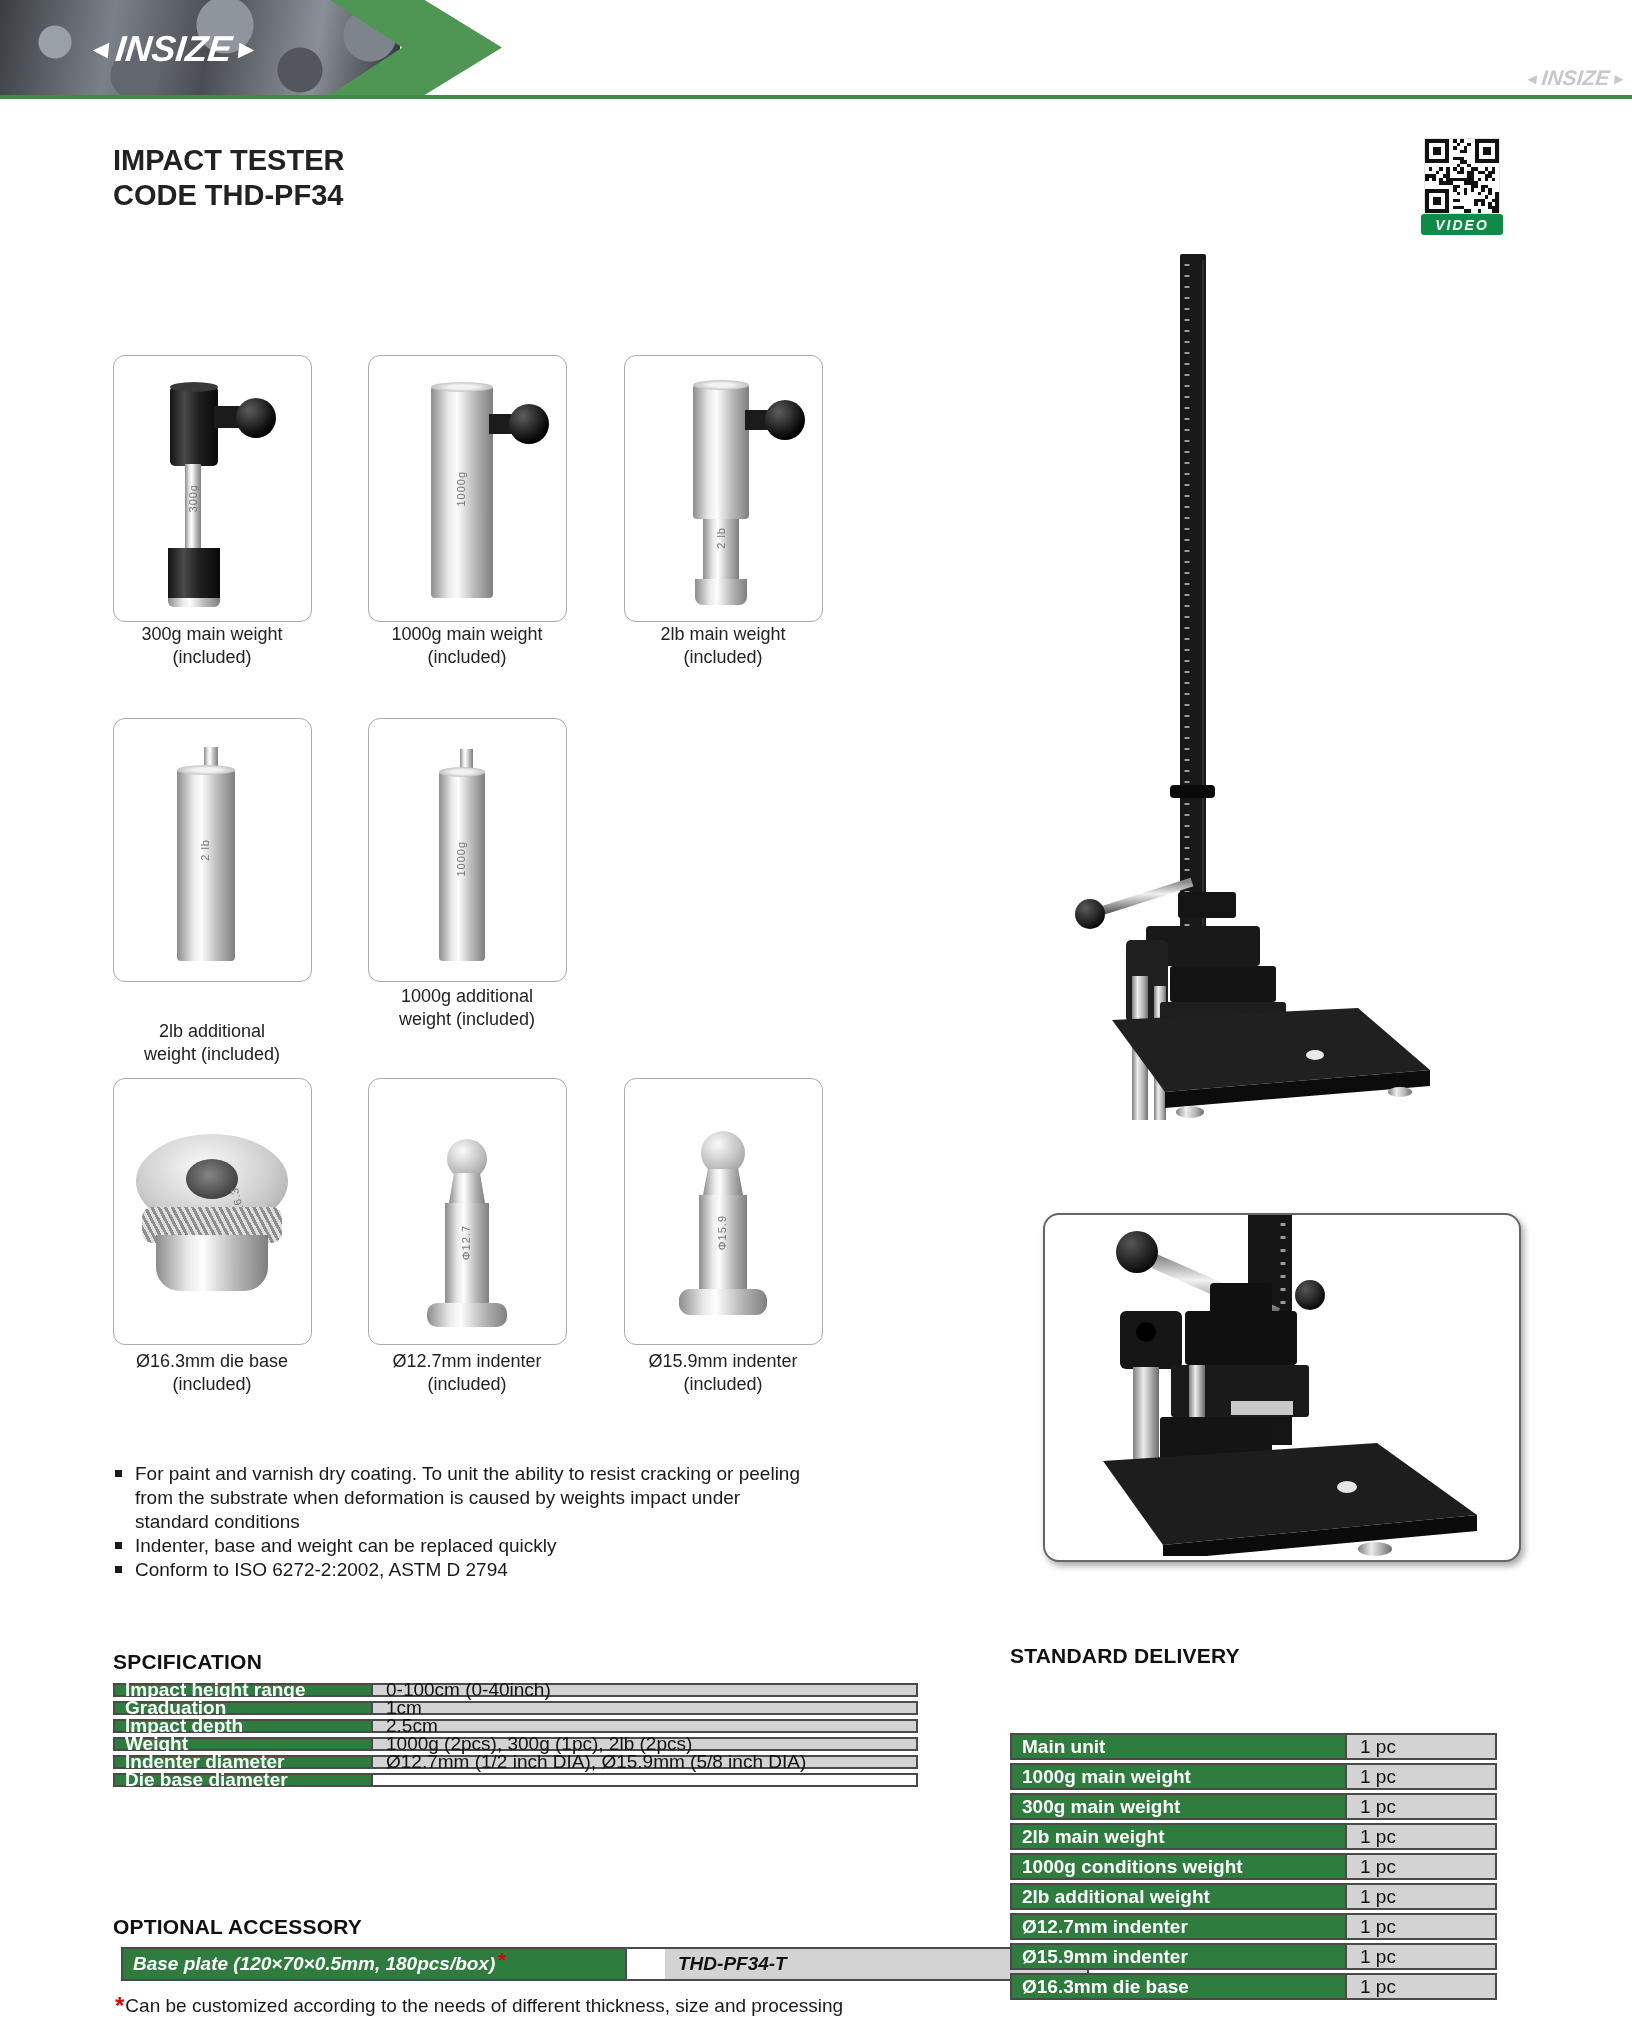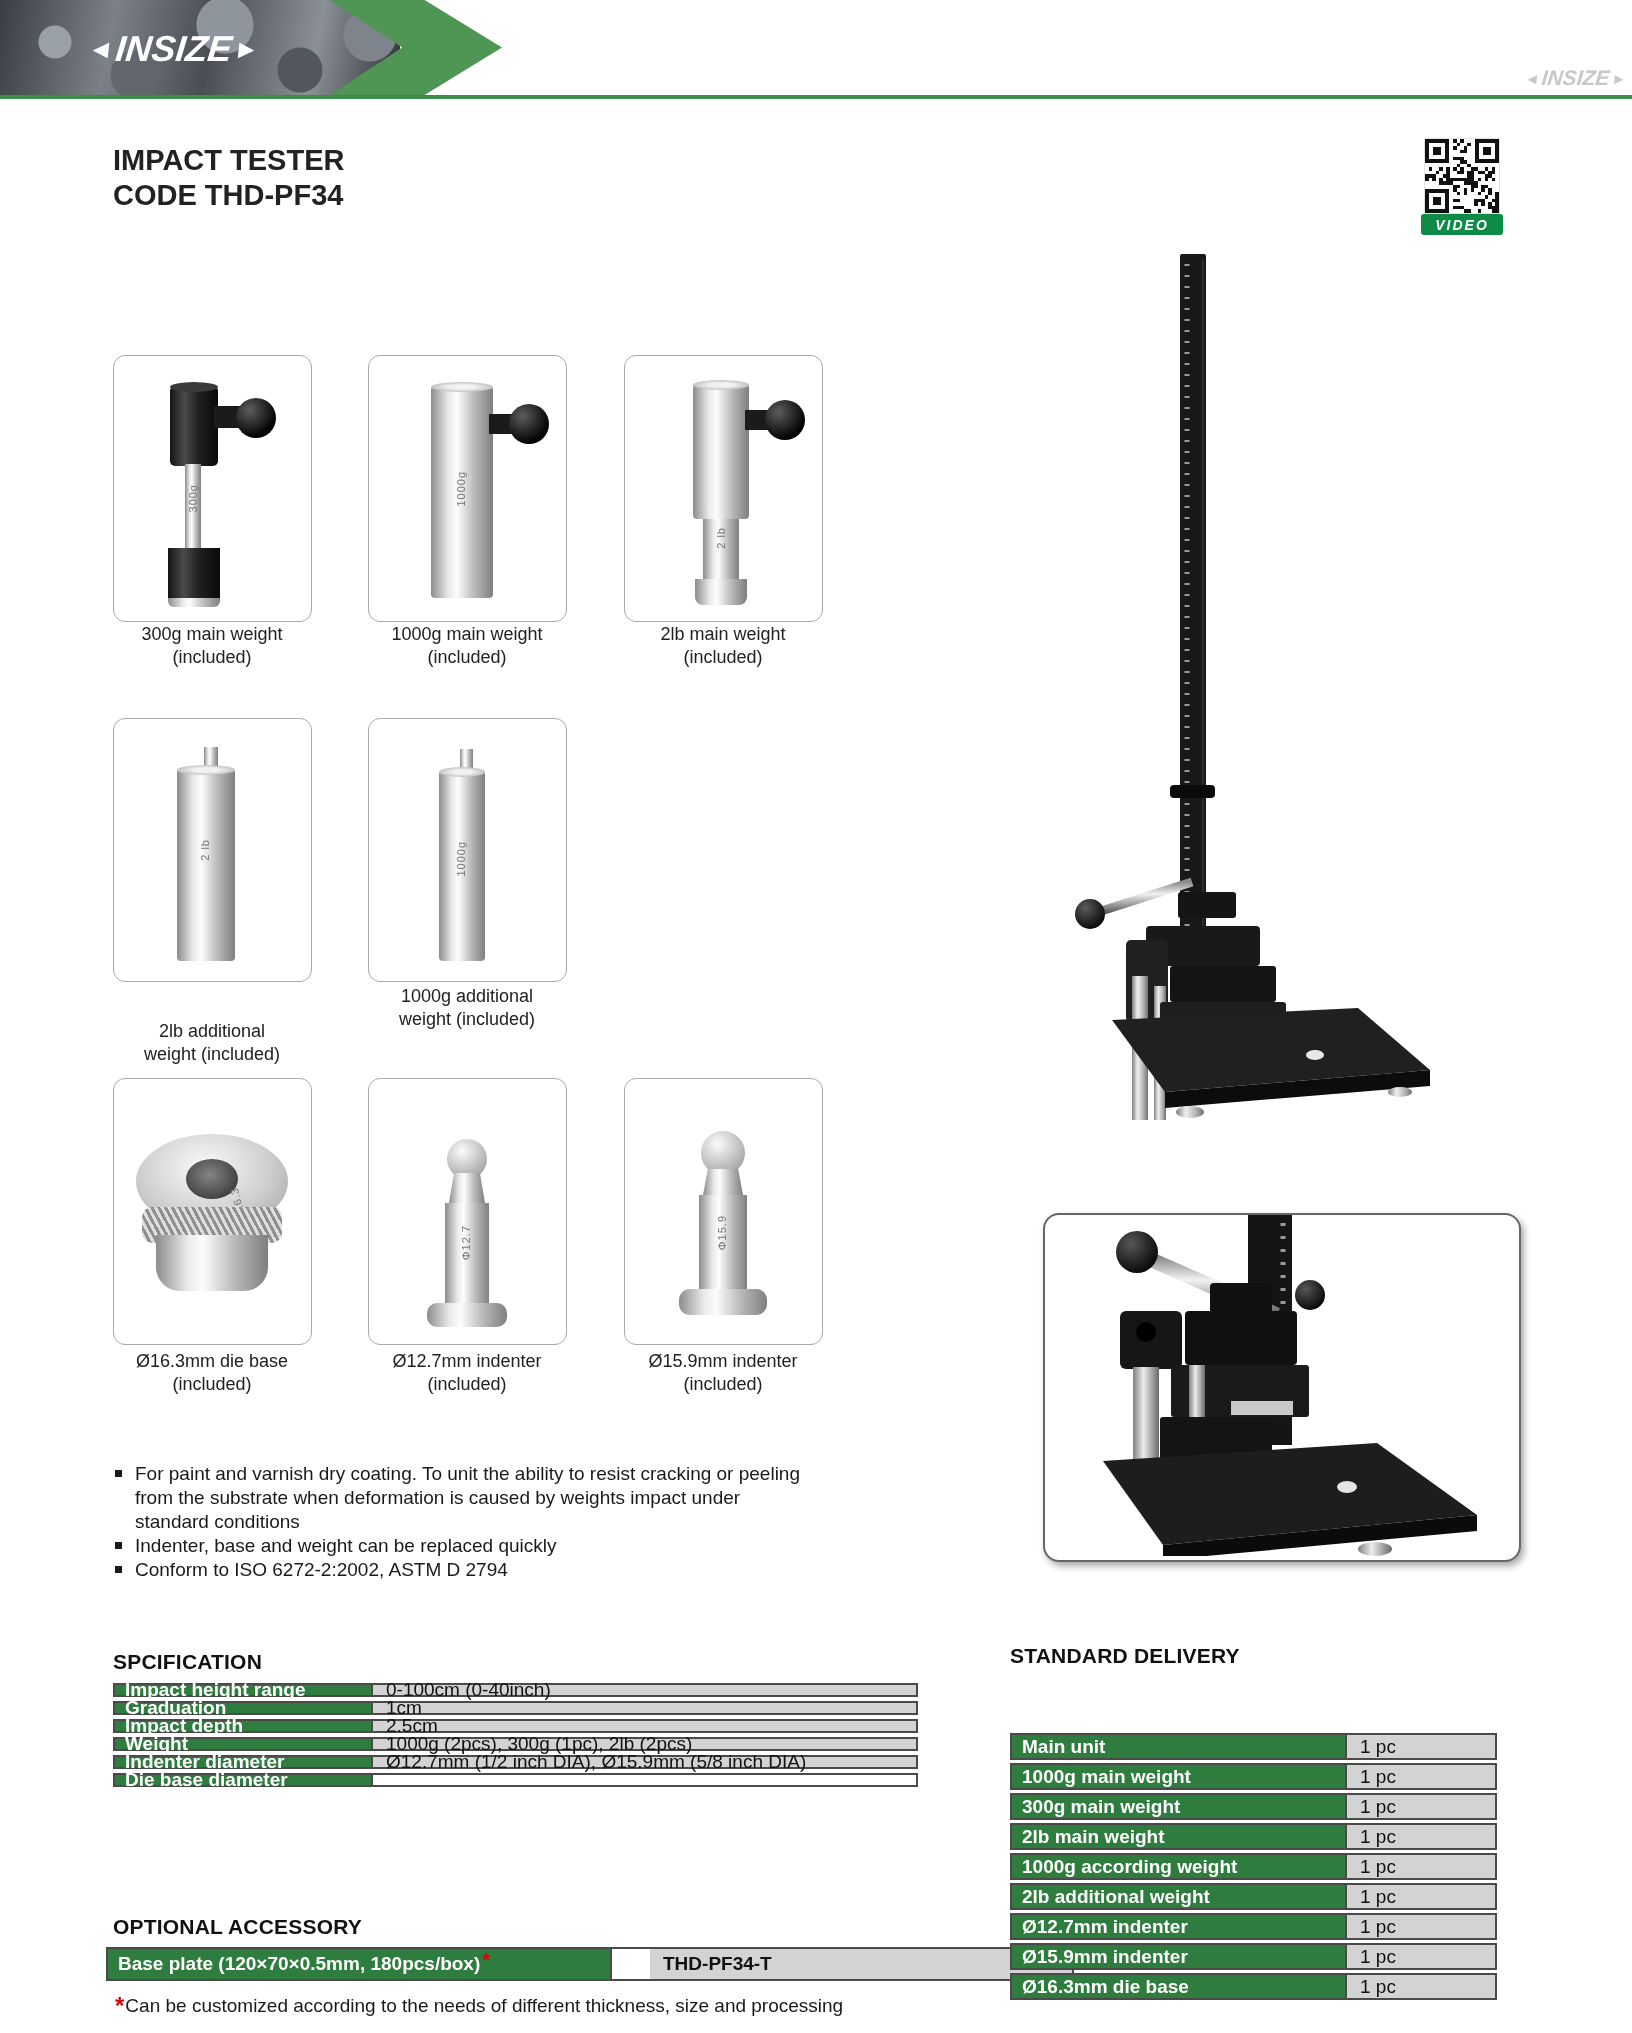--- a/index.html
+++ b/index.html
@@ -66,21 +66,21 @@
   .tbl-label{background:#2f7d3e;color:#fff;font-weight:bold;font-size:19px;display:flex;align-items:center;
     padding-left:10px;box-sizing:border-box;border-right:2px solid #4a4a4a;}
   .tbl-value{background:#d3d3d3;color:#111;font-size:19px;display:flex;align-items:center;
     padding-left:13px;box-sizing:border-box;flex:1;}
   .spec-tbl{left:113px;top:1683px;width:805px;gap:4px;}
   .spec-tbl .tbl-row{height:14px;}
   .spec-tbl .tbl-label{width:258px;}
   .del-tbl{left:1010px;top:1733px;width:487px;gap:3px;}
   .del-tbl .tbl-row{height:27px;}
   .del-tbl .tbl-label{width:335px;}
-  .acc-row{left:106px;top:1947px;width:968px;}
+  .acc-row{left:121px;top:1947px;width:968px;font-style:italic;}
   .acc-row .tbl-row{height:34px;}
   .acc-row .tbl-label{width:504px;}
   .acc-row .tbl-value{font-weight:bold;margin-left:38px;}
   .red-star{color:#e10000;font-weight:bold;font-size:20px;position:relative;top:-4px;margin-left:2px;}
   .footnote{position:absolute;left:113px;top:1990px;font-size:19px;color:#1a1a1a;}
   .footnote .red-star{font-size:24px;top:2px;margin-right:1px;}
 </style>
 </head>
 <body>
 
@@ -482,21 +482,21 @@
     </div>
     <div class="tbl-row">
       <div class="tbl-label">300g main weight</div>
       <div class="tbl-value">1 pc</div>
     </div>
     <div class="tbl-row">
       <div class="tbl-label">2lb main weight</div>
       <div class="tbl-value">1 pc</div>
     </div>
     <div class="tbl-row">
-      <div class="tbl-label">1000g according weight</div>
+      <div class="tbl-label">1000g conditions weight</div>
       <div class="tbl-value">1 pc</div>
     </div>
     <div class="tbl-row">
       <div class="tbl-label">2lb additional weight</div>
       <div class="tbl-value">1 pc</div>
     </div>
     <div class="tbl-row">
       <div class="tbl-label">Ø12.7mm indenter</div>
       <div class="tbl-value">1 pc</div>
     </div>

